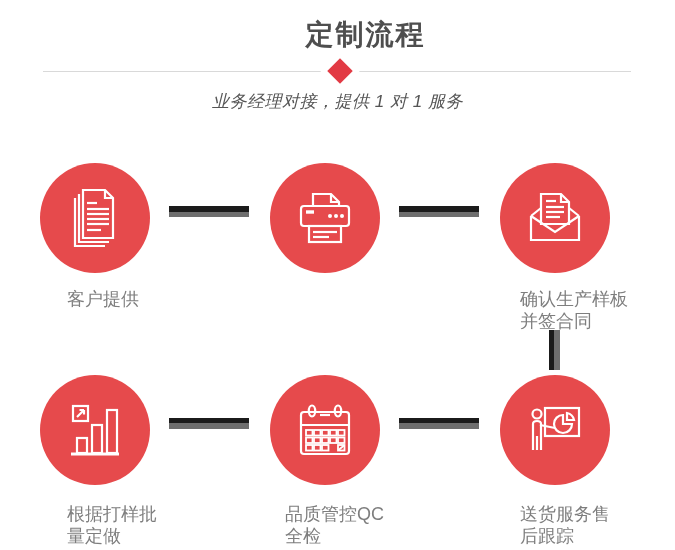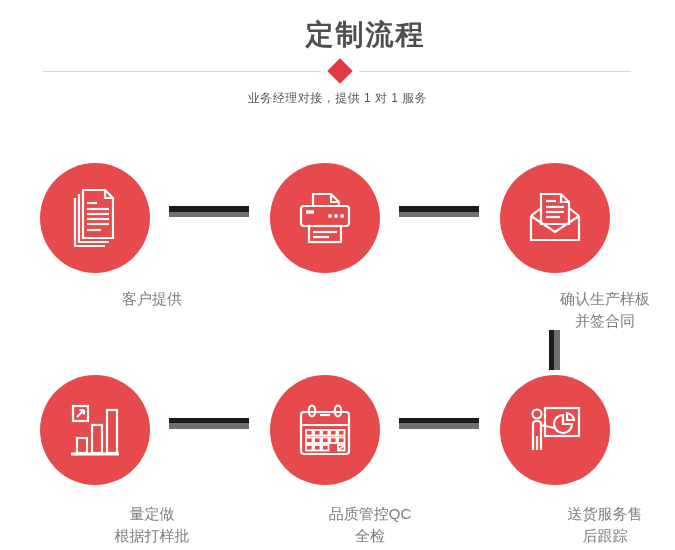--- a/index.html
+++ b/index.html
@@ -27,32 +27,32 @@
     position:absolute;top:71px;left:43px;width:588px;height:1px;
     background:var(--divider);
   }
   .diamond{
     position:absolute;top:62px;left:331px;width:18px;height:18px;
     background:var(--diamond-red);transform:rotate(45deg);
     box-shadow:0 0 0 5px #ffffff;
   }
   .subtitle{
     position:absolute;top:90px;left:0;width:100%;text-align:center;
-    font-size:12px;color:var(--subtitle-text);letter-spacing:0.5px;
+    font-size:17px;color:var(--subtitle-text);letter-spacing:0.5px;font-style:italic;
   }
   .circle{
     position:absolute;width:110px;height:110px;border-radius:50%;
     background:var(--accent-red);display:flex;align-items:center;justify-content:center;
   }
   .circle svg{display:block;}
   .c1{left:40px;top:163px;} .c2{left:270px;top:163px;} .c3{left:500px;top:163px;}
   .c4{left:40px;top:375px;} .c5{left:270px;top:375px;} .c6{left:500px;top:375px;}
   .lbl{
-    position:absolute;width:170px;font-size:15px;line-height:22px;
-    color:var(--label-text);text-align:center;
+    position:absolute;width:170px;font-size:18px;line-height:22px;
+    color:var(--label-text);text-align:left;
   }
   .l1{left:67px;top:288px;} .l2{left:285px;top:288px;} .l3{left:520px;top:288px;}
   .l4{left:67px;top:503px;} .l5{left:285px;top:503px;} .l6{left:520px;top:503px;}
   .conn-h{
     position:absolute;width:80px;height:11px;
     background:linear-gradient(to bottom,var(--connector-dark) 50%,var(--connector-gray) 50%);
   }
   .h1{left:169px;top:206px;} .h2{left:399px;top:206px;}
   .h3{left:169px;top:418px;} .h4{left:399px;top:418px;}
   .conn-v{
@@ -135,22 +135,22 @@
       <path d="M8,56 H56" stroke-width="3.2"></path>
       <rect x="14" y="40" width="10" height="15"></rect>
       <rect x="29" y="27" width="10" height="28"></rect>
       <rect x="44" y="12" width="10" height="43"></rect>
       <rect x="10" y="8" width="15" height="15"></rect>
       <path d="M14,19 L21,12"></path>
       <path d="M21,12 H16.5 M21,12 V16.5"></path>
     </svg>
   </div>
   <div class="lbl l4">
+    <div>根据打样批</div>
     <div>量定做</div>
-    <div>根据打样批</div>
   </div>
 
   <div class="circle c5">
     <svg width="64" height="64" viewBox="0 0 64 64" fill="none" stroke="#ffffff" stroke-width="2.2">
       <rect x="8" y="14" width="48" height="42" rx="3"></rect>
       <path d="M8,27 H56"></path>
       <ellipse cx="19" cy="13" rx="3.2" ry="5.5"></ellipse>
       <ellipse cx="45" cy="13" rx="3.2" ry="5.5"></ellipse>
       <path d="M27,17 H37"></path>
       <g stroke-width="1.8">

